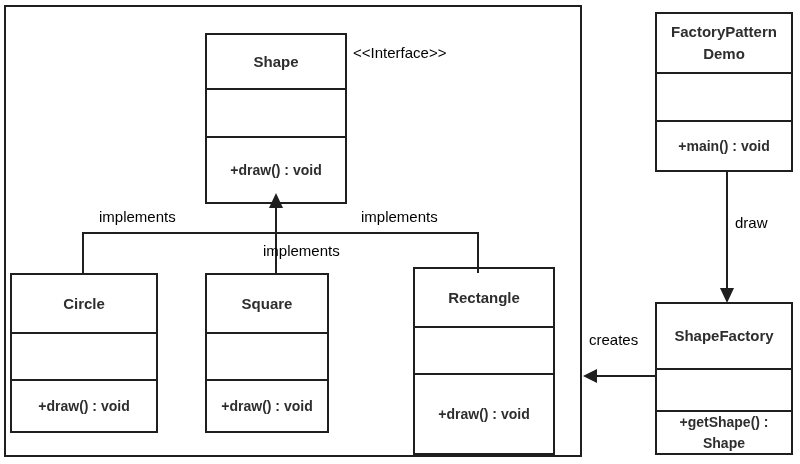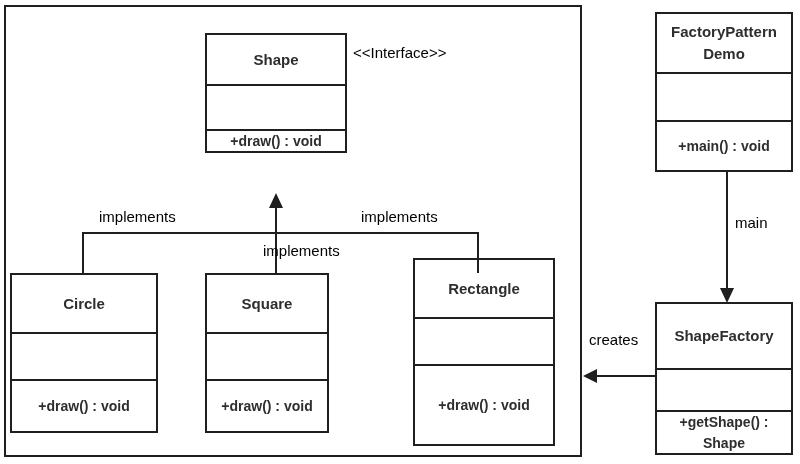--- a/index.html
+++ b/index.html
@@ -35,27 +35,27 @@
     font-weight: bold;
     text-align: center;
   }
   .cmp { display: flex; align-items: center; justify-content: center; }
   .cmp + .cmp { border-top: 2px solid #1f1f1f; }
   .cmp-name { font-size: 15px; line-height: 1.45; padding: 0 2px; }
   .cmp-attrs { }
   .cmp-ops { flex: 1; font-size: 14px; line-height: 1.45; padding: 0 1px; }
 
   
-  .box-shape        { left: 205px; top:  33px; width: 142px; height: 120px; }
+  .box-shape        { left: 205px; top:  33px; width: 142px; height: 171px; }
   .box-shape .cmp-name { height: 53px; }
   .box-shape .cmp-attrs { height: 48px; }
 
   .box-circle       { left:  10px; top: 273px; width: 148px; height: 160px; }
   .box-square       { left: 205px; top: 273px; width: 124px; height: 160px; }
-  .box-rectangle    { left: 413px; top: 258px; width: 142px; height: 188px; }
+  .box-rectangle    { left: 413px; top: 267px; width: 142px; height: 188px; }
   .box-circle .cmp-name, .box-square .cmp-name, .box-rectangle .cmp-name { height: 57px; }
   .box-circle .cmp-attrs, .box-square .cmp-attrs, .box-rectangle .cmp-attrs { height: 47px; }
 
   .box-demo         { left: 655px; top:  12px; width: 138px; height: 160px; }
   .box-demo .cmp-name { height: 58px; }
   .box-demo .cmp-attrs { height: 48px; }
 
   .box-factory      { left: 655px; top: 302px; width: 138px; height: 153px; }
   .box-factory .cmp-name { height: 67px; }
   .box-factory .cmp-attrs { height: 44px; }
@@ -155,19 +155,19 @@
   <div class="vline impl-vright"></div>
   <div class="vline impl-vmid"></div>
   <div class="arrow arrow-up"></div>
 
   <div class="label lbl-impl-left">implements</div>
   <div class="label lbl-impl-mid">implements</div>
   <div class="label lbl-impl-right">implements</div>
 
   <div class="vline asks-line"></div>
   <div class="arrow arrow-down"></div>
-  <div class="label lbl-asks">main</div>
+  <div class="label lbl-asks">draw</div>
 
   <div class="hline creates-line"></div>
   <div class="arrow arrow-left"></div>
   <div class="label lbl-creates">creates</div>
 
 </div>
 
 </body></html>

